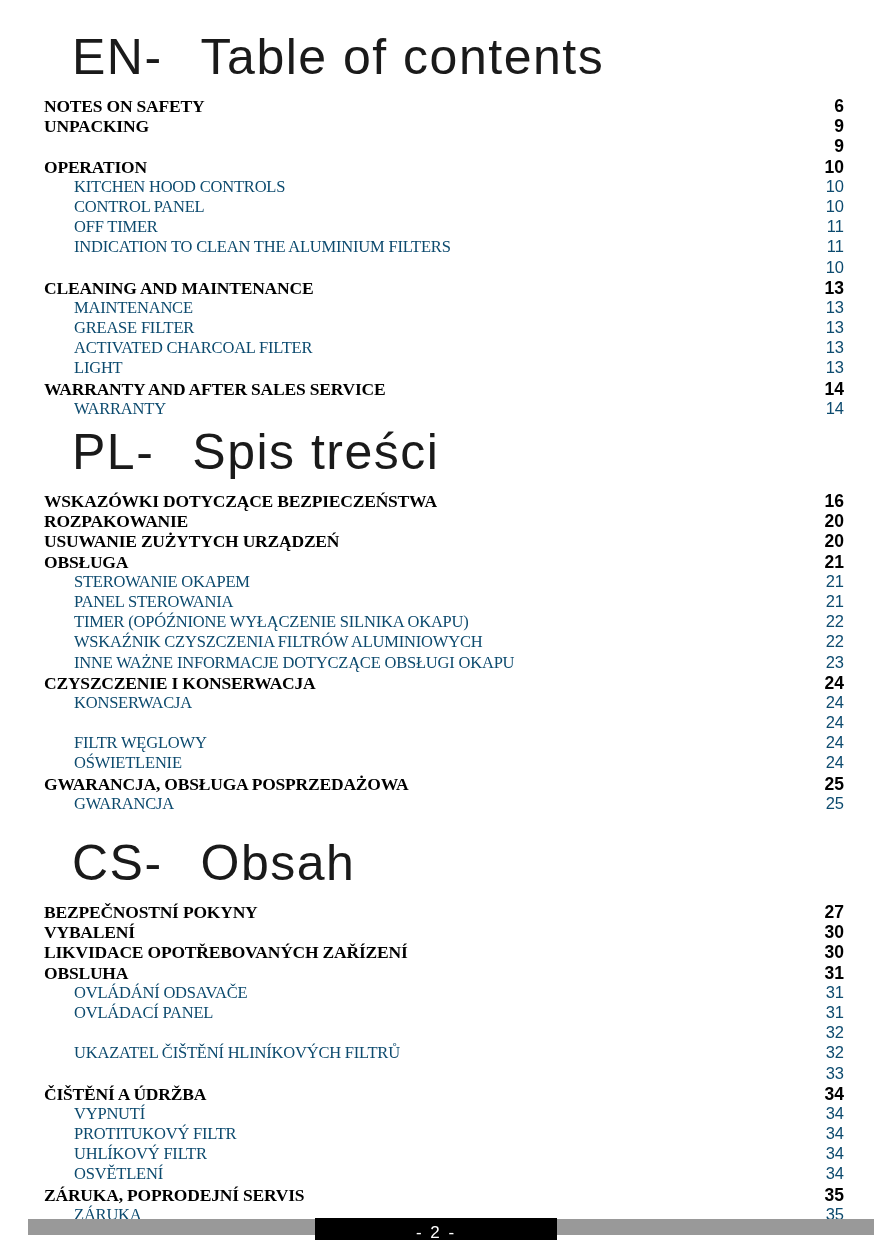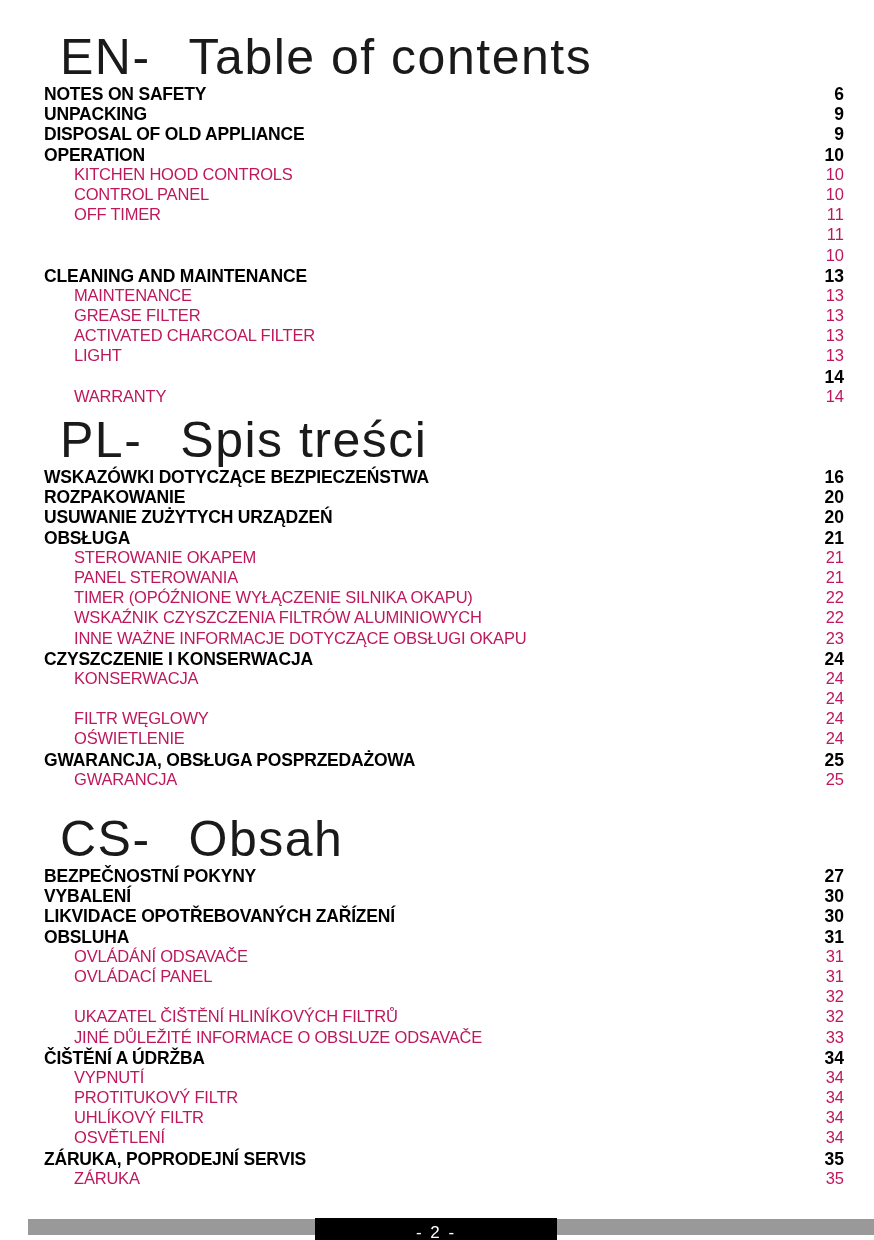--- a/index.html
+++ b/index.html
@@ -4,38 +4,38 @@
 <style>
   html,body{margin:0;padding:0;background:#ffffff;}
   body{
     width:874px;height:1240px;position:relative;overflow:hidden;
     font-family:"Liberation Sans","DejaVu Sans",sans-serif;
     color:#000000;
   }
   .page{width:874px;height:1240px;position:relative;}
 
   h1.section-heading{
-    font-size:50px;line-height:54px;font-weight:400;margin:0;
+    font-size:50px;line-height:54px;font-weight:400;margin:12px;
     padding-left:60px;letter-spacing:1.5px;color:#1a1a1a;
     white-space:nowrap;
   }
   h1.h-en{margin-top:30px;}
   h1.h-pl{margin-top:6px;}
   h1.h-cs{margin-top:22px;}
   h1 .heading-title{margin-left:38px;}
 
   .toc-list{margin:0;padding:0;}
   .toc-row{
     display:flex;align-items:baseline;height:20.2px;
     padding-right:30px;white-space:nowrap;
   }
-  .toc-row .label{letter-spacing:-0.2px;}
+  .toc-row .label{letter-spacing:-0.2px;font-family:Liberation Serif, serif;}
   .toc-row .pg{margin-left:auto;padding-left:8px;}
   .toc-row.l1{font-weight:700;font-size:17.5px;padding-left:44px;}
-  .toc-row.l2{font-weight:400;font-size:16.5px;padding-left:74px;color:#be185d;}
+  .toc-row.l2{font-weight:400;font-size:16.5px;padding-left:74px;color:#0c4a6e;}
 
   .footer-bar{
     position:absolute;left:28px;right:0;top:1189px;height:16px;
   }
   .footer-page-box{
     position:absolute;left:315px;top:1188px;width:242px;height:30px;
     display:flex;align-items:center;justify-content:center;
     color:#ffffff;font-size:17px;letter-spacing:2px;
   }
 </style>
@@ -53,21 +53,20 @@
     <span class="label">NOTES ON SAFETY</span>
     <span class="pg">6</span>
   </div>
 
   <div class="toc-row l1">
     <span class="label">UNPACKING</span>
     <span class="pg">9</span>
   </div>
 
   <div class="toc-row l1">
-    <span class="label">DISPOSAL OF OLD APPLIANCE</span>
     <span class="pg">9</span>
   </div>
 
   <div class="toc-row l1">
     <span class="label">OPERATION</span>
     <span class="pg">10</span>
   </div>
 
   <div class="toc-row l2">
     <span class="label">KITCHEN HOOD CONTROLS</span>
@@ -78,20 +77,21 @@
     <span class="label">CONTROL PANEL</span>
     <span class="pg">10</span>
   </div>
 
   <div class="toc-row l2">
     <span class="label">OFF TIMER</span>
     <span class="pg">11</span>
   </div>
 
   <div class="toc-row l2">
+    <span class="label">INDICATION TO CLEAN THE ALUMINIUM FILTERS</span>
     <span class="pg">11</span>
   </div>
 
   <div class="toc-row l2">
     <span class="pg">10</span>
   </div>
 
   <div class="toc-row l1">
     <span class="label">CLEANING AND MAINTENANCE</span>
     <span class="pg">13</span>
@@ -111,20 +111,21 @@
     <span class="label">ACTIVATED CHARCOAL FILTER</span>
     <span class="pg">13</span>
   </div>
 
   <div class="toc-row l2">
     <span class="label">LIGHT</span>
     <span class="pg">13</span>
   </div>
 
   <div class="toc-row l1">
+    <span class="label">WARRANTY AND AFTER SALES SERVICE</span>
     <span class="pg">14</span>
   </div>
 
   <div class="toc-row l2">
     <span class="label">WARRANTY</span>
     <span class="pg">14</span>
   </div>
 </div>
   </section>
 
@@ -252,21 +253,20 @@
   <div class="toc-row l2">
     <span class="pg">32</span>
   </div>
 
   <div class="toc-row l2">
     <span class="label">UKAZATEL ČIŠTĚNÍ HLINÍKOVÝCH FILTRŮ</span>
     <span class="pg">32</span>
   </div>
 
   <div class="toc-row l2">
-    <span class="label">JINÉ DŮLEŽITÉ INFORMACE O OBSLUZE ODSAVAČE</span>
     <span class="pg">33</span>
   </div>
 
   <div class="toc-row l1">
     <span class="label">ČIŠTĚNÍ A ÚDRŽBA</span>
     <span class="pg">34</span>
   </div>
 
   <div class="toc-row l2">
     <span class="label">VYPNUTÍ</span>

